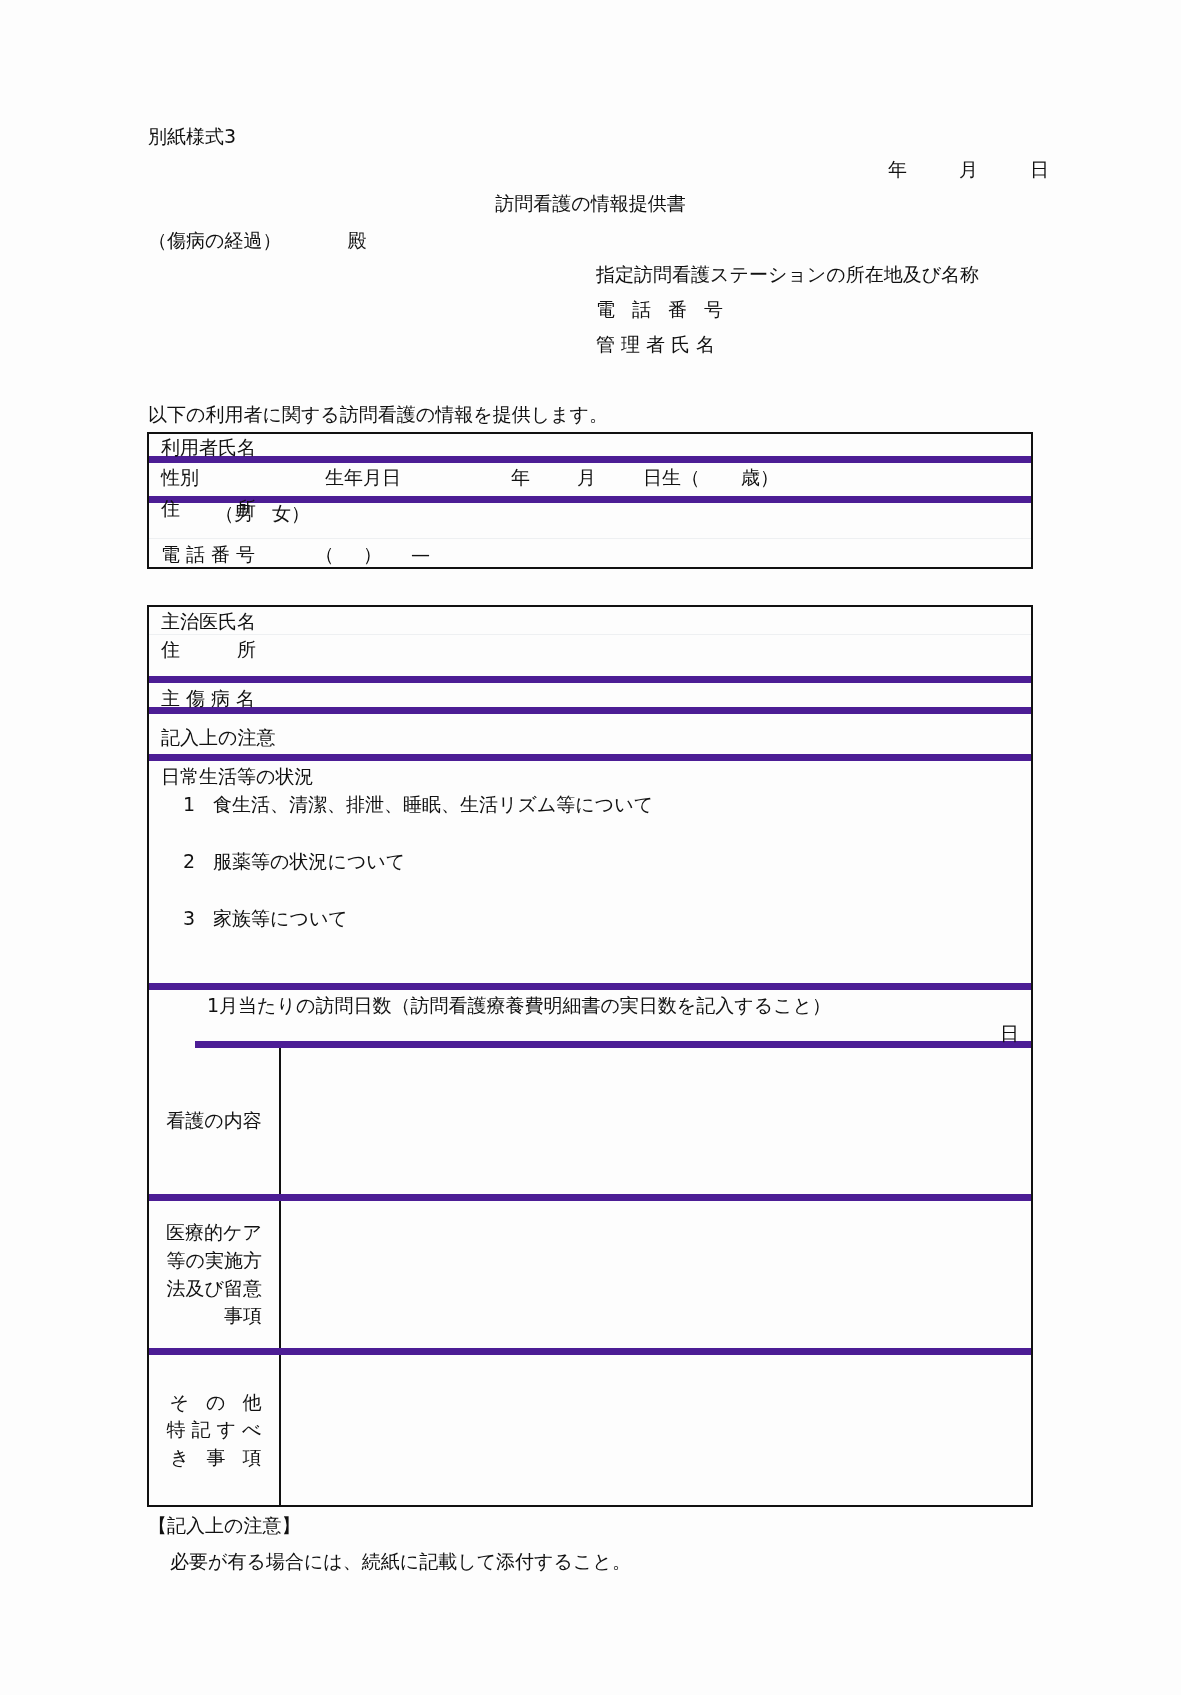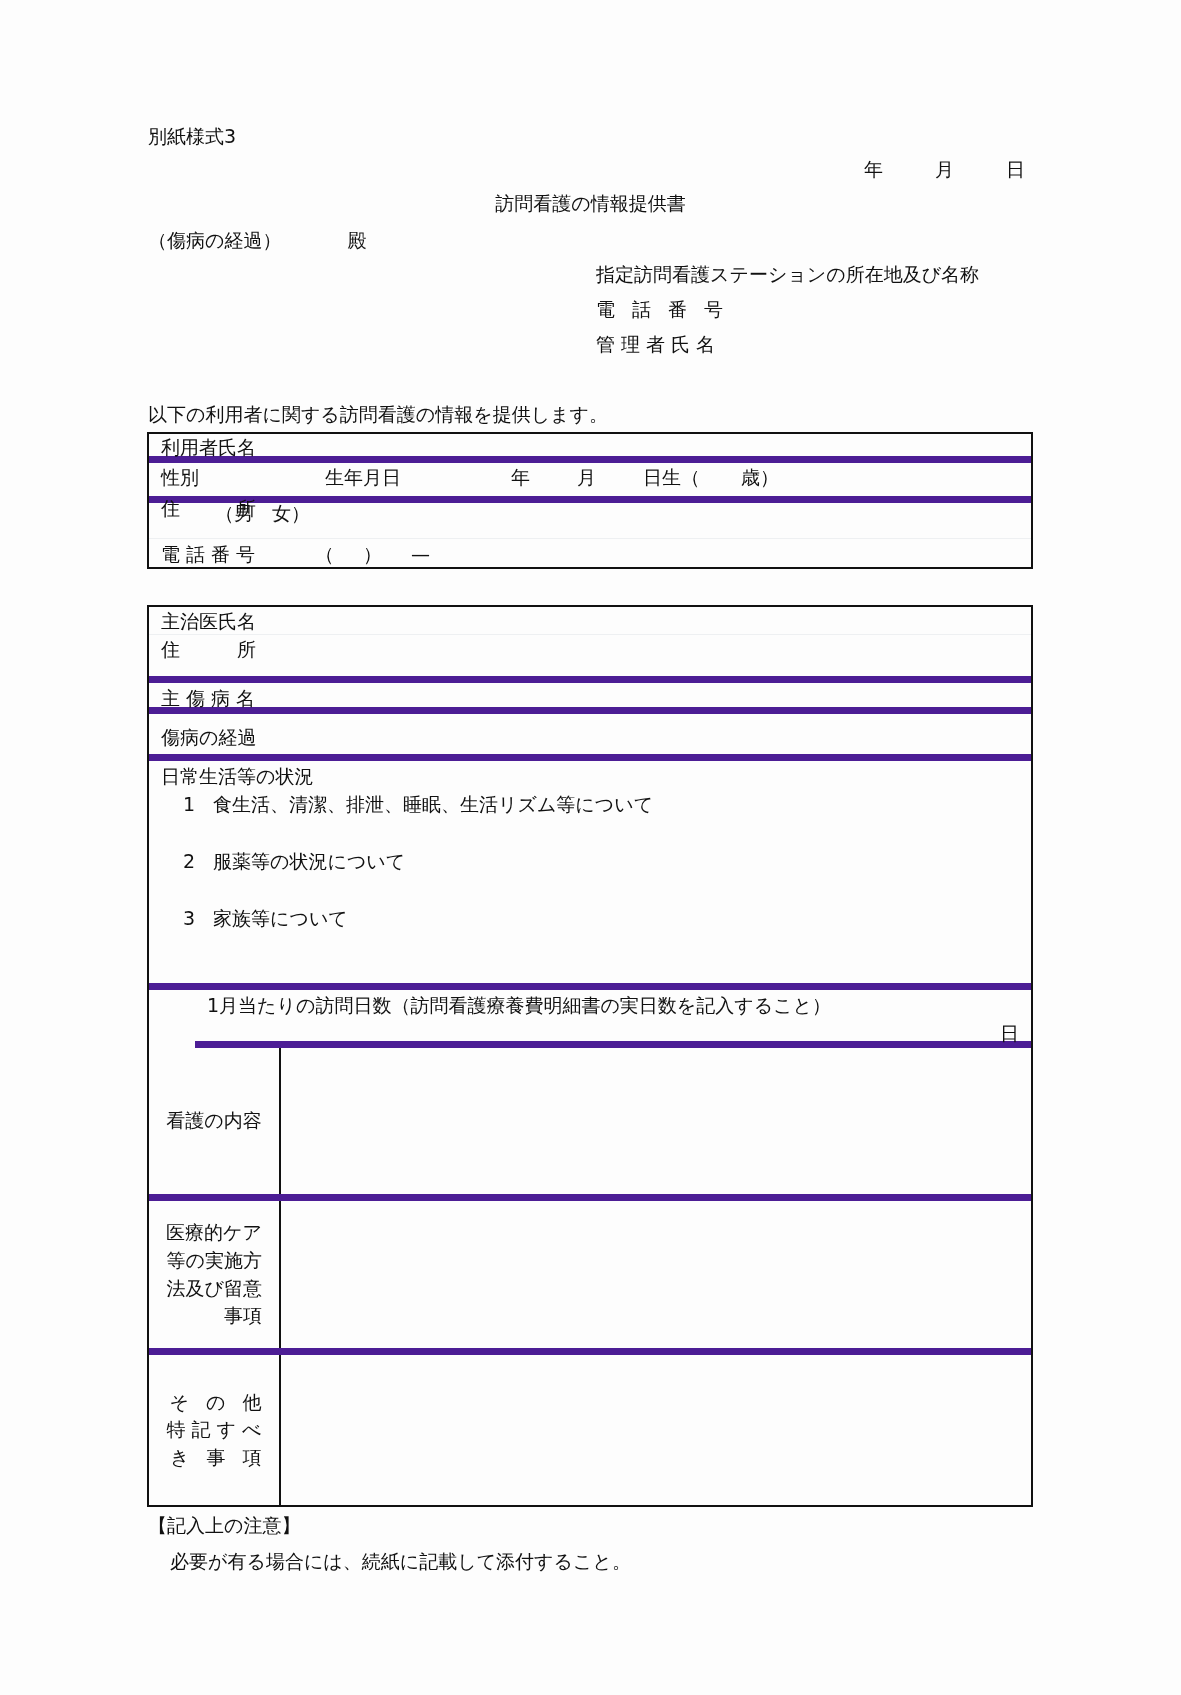--- a/index.html
+++ b/index.html
@@ -3,21 +3,21 @@
   <meta charset="utf-8">
   <style>
     html, body { margin: 0; padding: 0; background: #fdfdfd; }
     body {
       width: 1181px; height: 1695px; position: relative; overflow: hidden;
       font-family: "DejaVu Sans", "Liberation Sans", sans-serif;
       color: #111; font-size: 19px; line-height: 1;
     }
     .abs { position: absolute; white-space: nowrap; }
     .form-id { left: 148px; top: 127px; }
-    .date { right: 156px; top: 160px; }
+    .date { right: 132px; top: 160px; }
     .date span { display: inline-block; margin-left: 46px; }
     .date span:first-child { margin-left: 0; }
     .title { left: 0; width: 1181px; text-align: center; top: 194px; padding-left: 0; }
     .recipient { left: 148px; top: 231px; }
     .recipient .dono { margin-left: 66px; }
     .sender { left: 596px; top: 265px; }
     .sender div { margin-bottom: 16px; }
     .spaced { letter-spacing: 12px; }
     .intro { left: 148px; top: 405px; }
 
@@ -88,21 +88,21 @@
     <span class="txt" style="left:12px;top:5px;">主治医氏名</span>
   </div>
   <div class="row line-b" style="top:28px;height:48px;">
     <span class="txt" style="left:12px;top:5px;">住</span>
     <span class="txt" style="left:88px;top:5px;">所</span>
   </div>
   <div class="row line-b" style="top:76px;height:31px;text-align:center;">
     <span class="txt" style="left:12px;top:6px;letter-spacing:6px;">主傷病名</span>
   </div>
   <div class="row line-b" style="top:107px;height:47px;">
-    <span class="txt" style="left:12px;top:14px;">傷病の経過</span>
+    <span class="txt" style="left:12px;top:14px;">記入上の注意</span>
   </div>
   <div class="row line-b" style="top:154px;height:229px;">
     <span class="txt" style="left:12px;top:6px;">日常生活等の状況</span>
     <span class="txt" style="left:34px;top:34px;">1</span>
     <span class="txt" style="left:64px;top:34px;text-align:right;">食生活、清潔、排泄、睡眠、生活リズム等について</span>
     <span class="txt" style="left:34px;top:91px;">2</span>
     <span class="txt" style="left:64px;top:91px;">服薬等の状況について</span>
     <span class="txt" style="left:34px;top:148px;">3</span>
     <span class="txt" style="left:64px;top:148px;">家族等について</span>
   </div>

